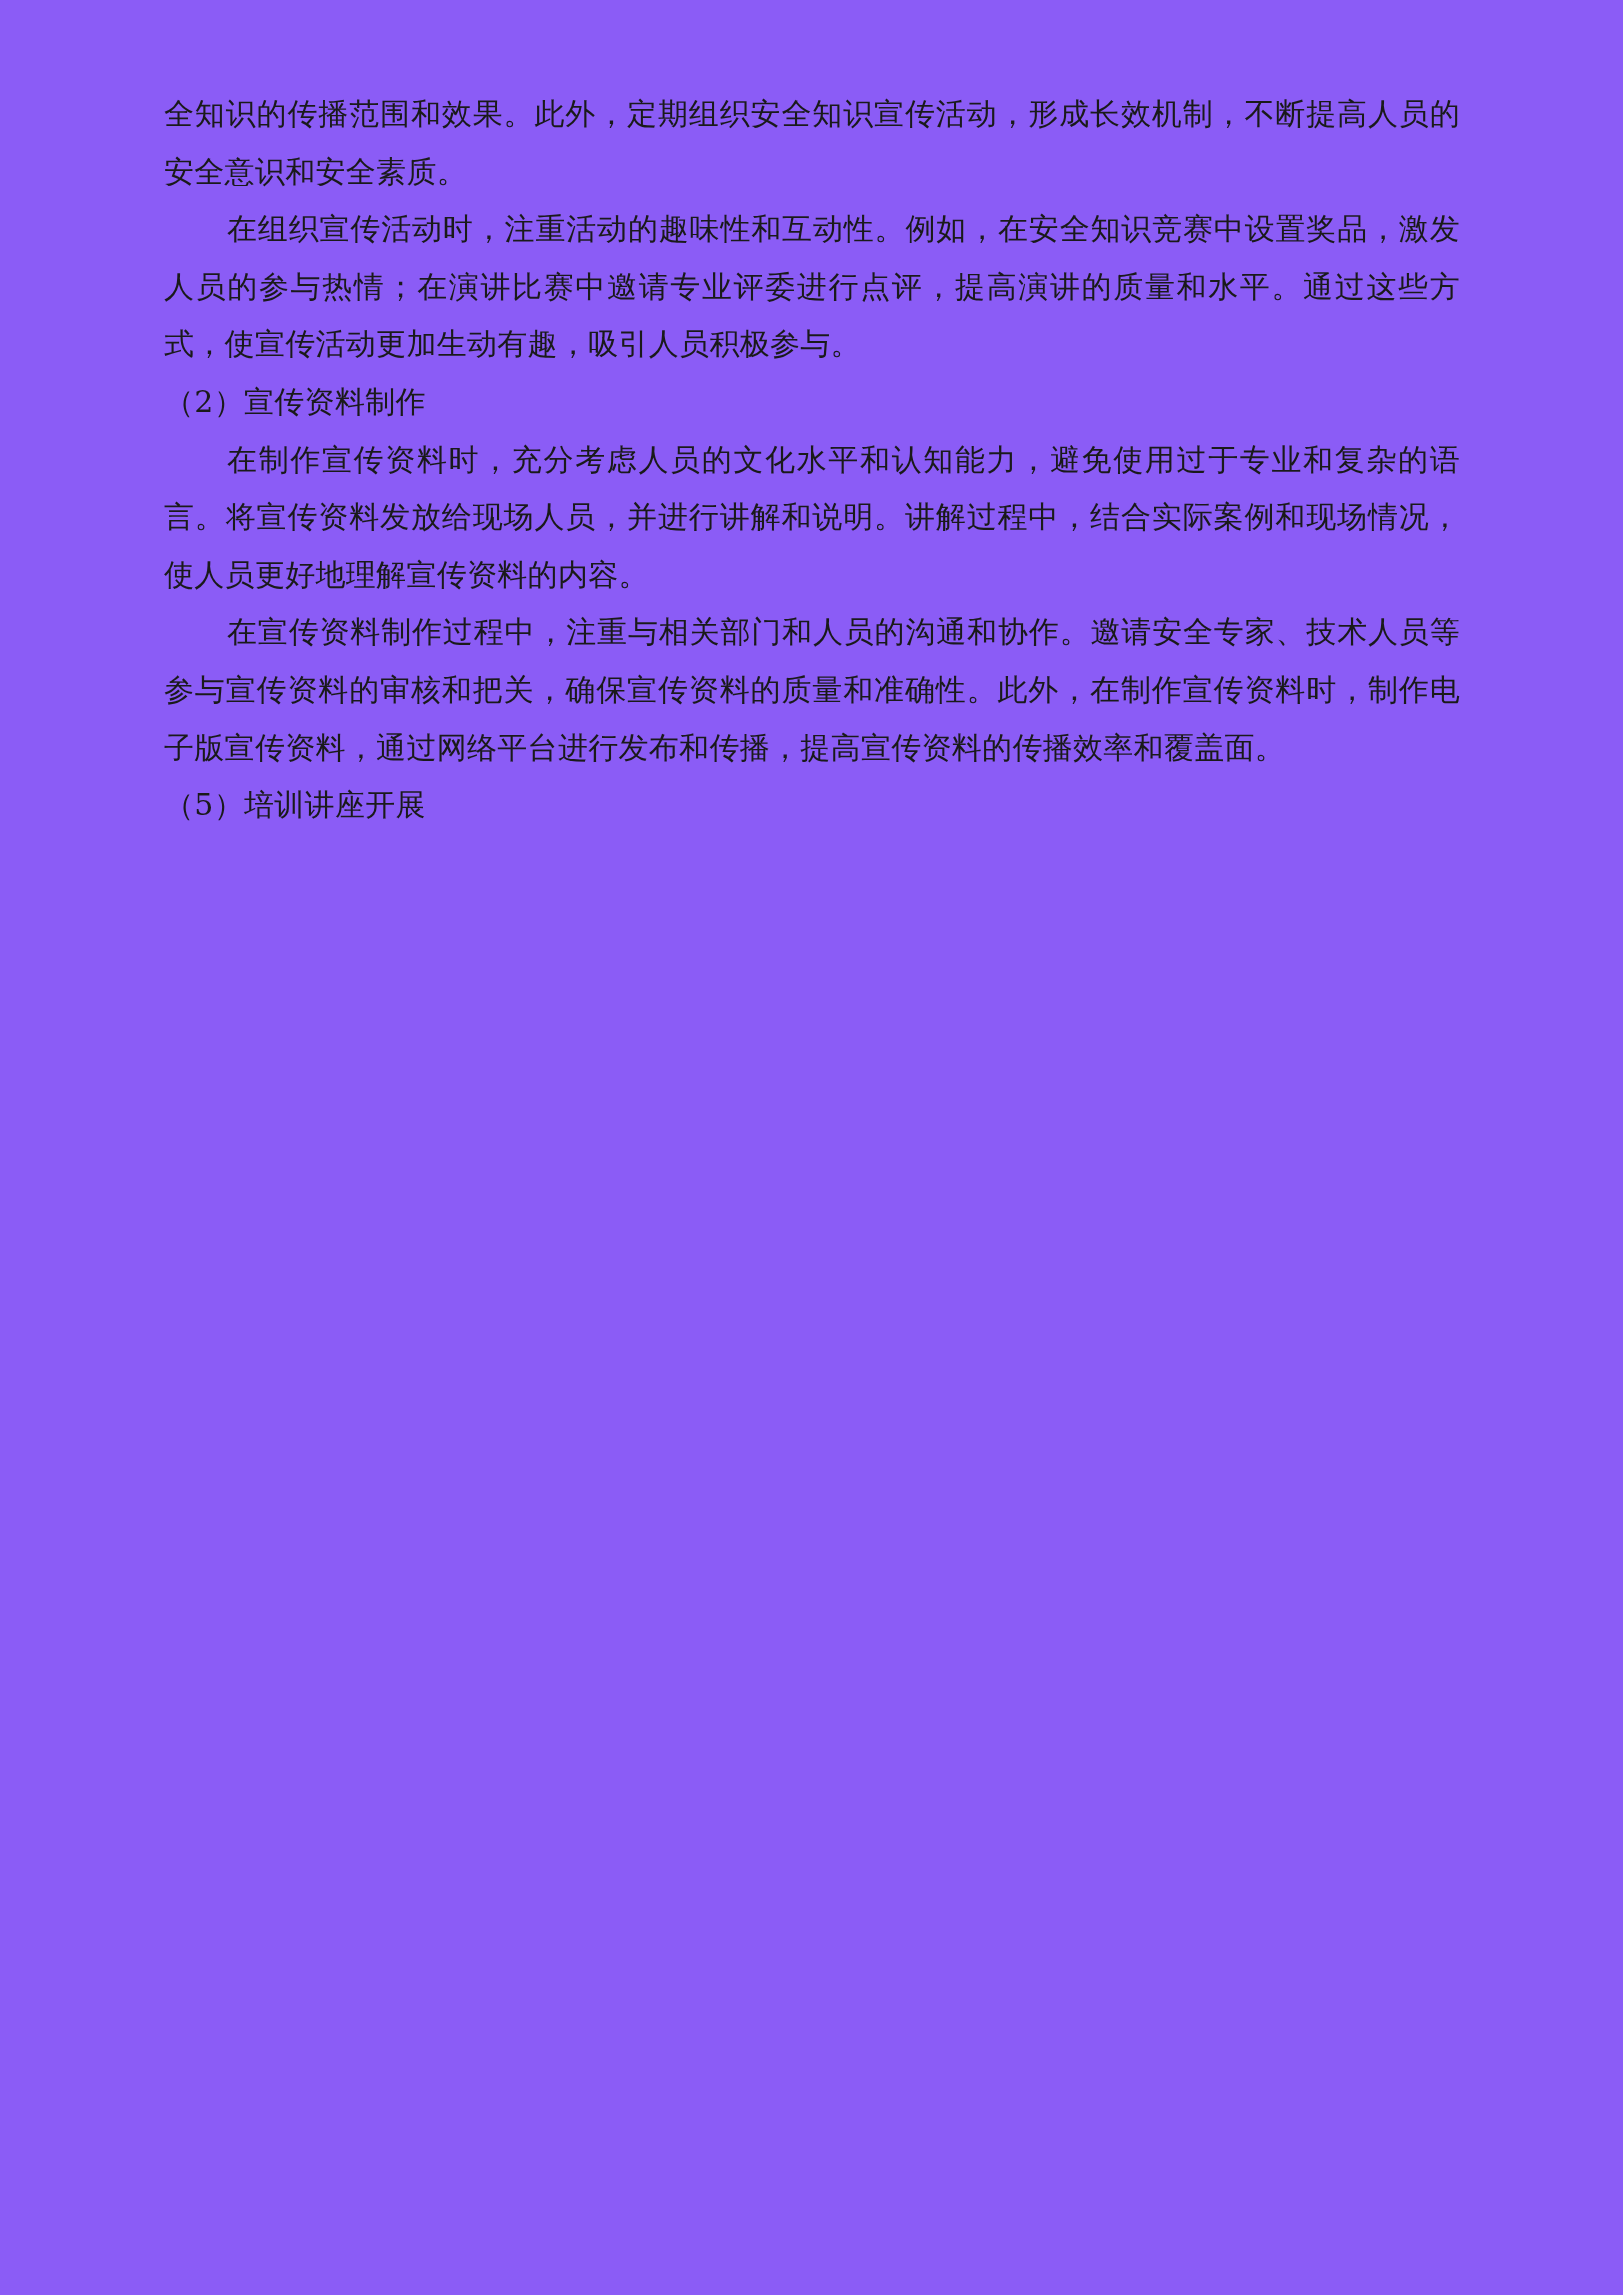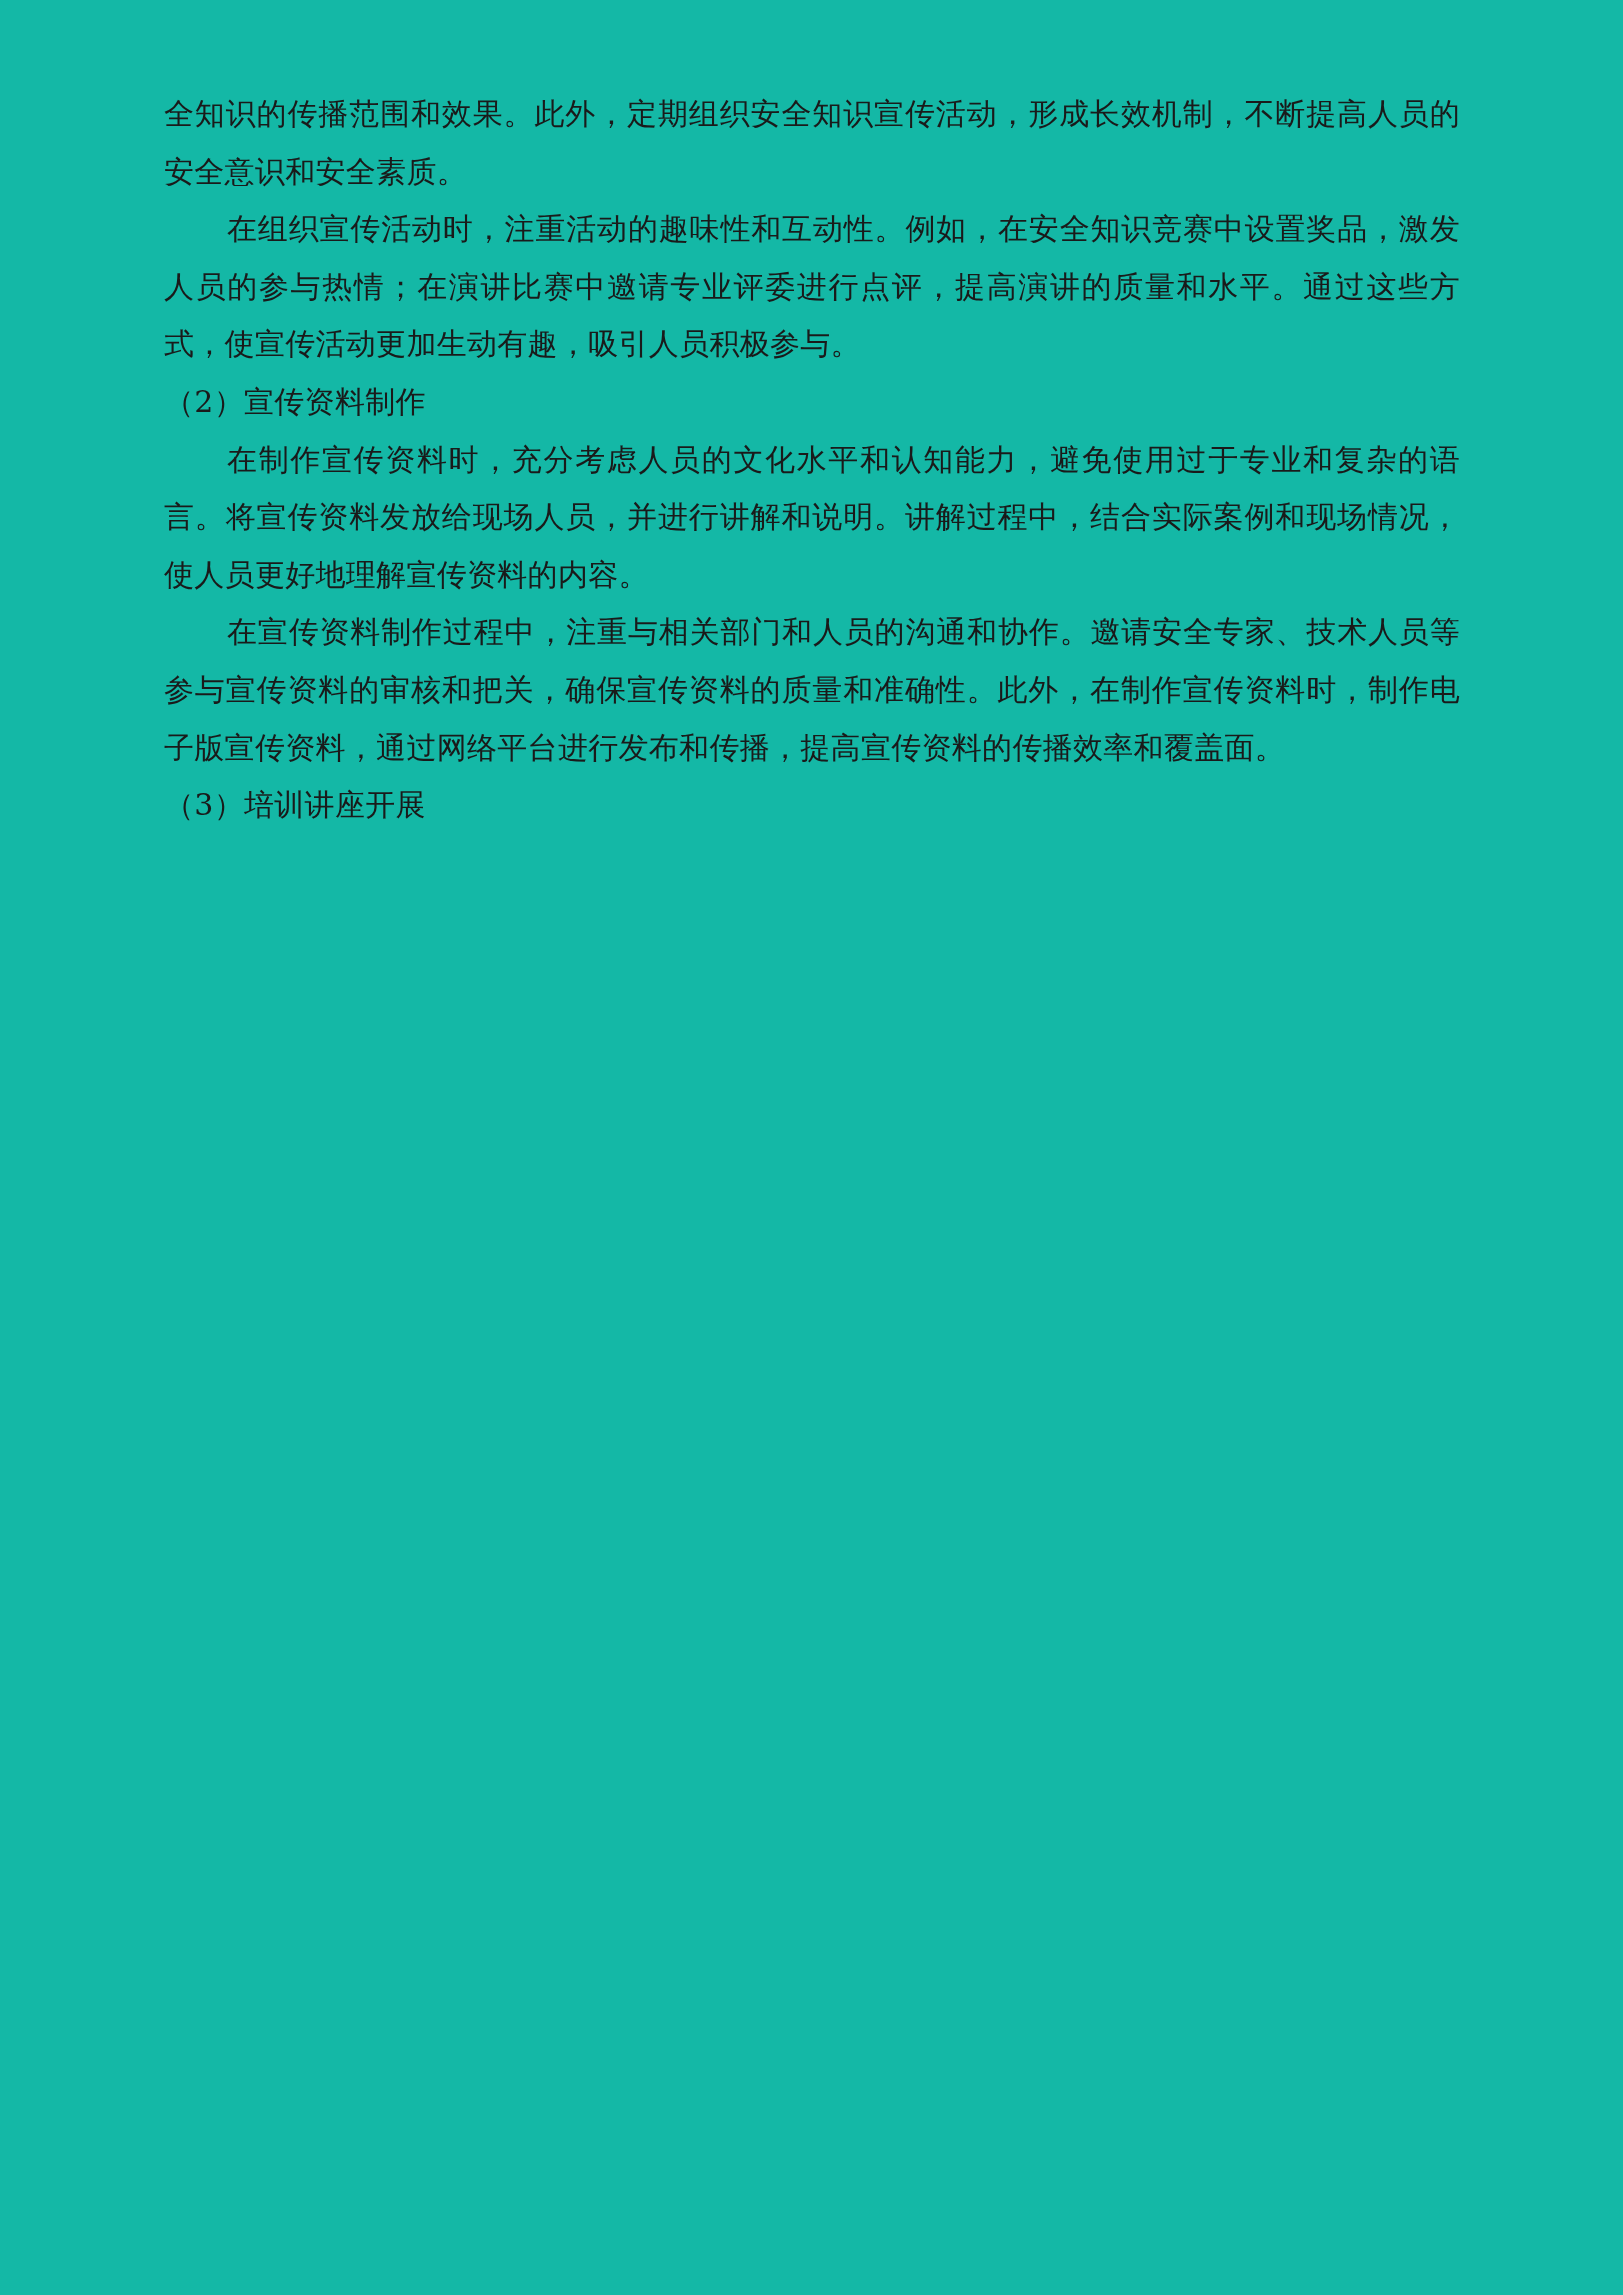--- a/index.html
+++ b/index.html
@@ -8,21 +8,21 @@
     background: #ffffff;
   }
   body {
     font-family: "DejaVu Serif", "Liberation Serif", serif;
     color: #000000;
   }
   .page {
     position: relative;
     width: 1623px;
     height: 2295px;
-    background: #14b8a6;
+    background: #8b5cf6;
     box-sizing: border-box;
     padding: 85px 164px 0 164px;
     overflow: hidden;
   }
   .doc-body {
     width: 1296px;
   }
   p {
     margin: 0;
     font-size: 30px;
@@ -42,16 +42,16 @@
 </head>
 <body>
 
 <div class="page">
   <div class="doc-body">
     <p class="indent0">全知识的传播范围和效果。此外，定期组织安全知识宣传活动，形成长效机制，不断提高人员的安全意识和安全素质。</p>
     <p class="indent2">在组织宣传活动时，注重活动的趣味性和互动性。例如，在安全知识竞赛中设置奖品，激发人员的参与热情；在演讲比赛中邀请专业评委进行点评，提高演讲的质量和水平。通过这些方式，使宣传活动更加生动有趣，吸引人员积极参与。</p>
     <p class="indent0">（2）宣传资料制作</p>
     <p class="indent2">在制作宣传资料时，充分考虑人员的文化水平和认知能力，避免使用过于专业和复杂的语言。将宣传资料发放给现场人员，并进行讲解和说明。讲解过程中，结合实际案例和现场情况，使人员更好地理解宣传资料的内容。</p>
     <p class="indent2">在宣传资料制作过程中，注重与相关部门和人员的沟通和协作。邀请安全专家、技术人员等参与宣传资料的审核和把关，确保宣传资料的质量和准确性。此外，在制作宣传资料时，制作电子版宣传资料，通过网络平台进行发布和传播，提高宣传资料的传播效率和覆盖面。</p>
-    <p class="indent0">（3）培训讲座开展</p>
+    <p class="indent0">（5）培训讲座开展</p>
   </div>
 </div>
 
 
 </body></html>

